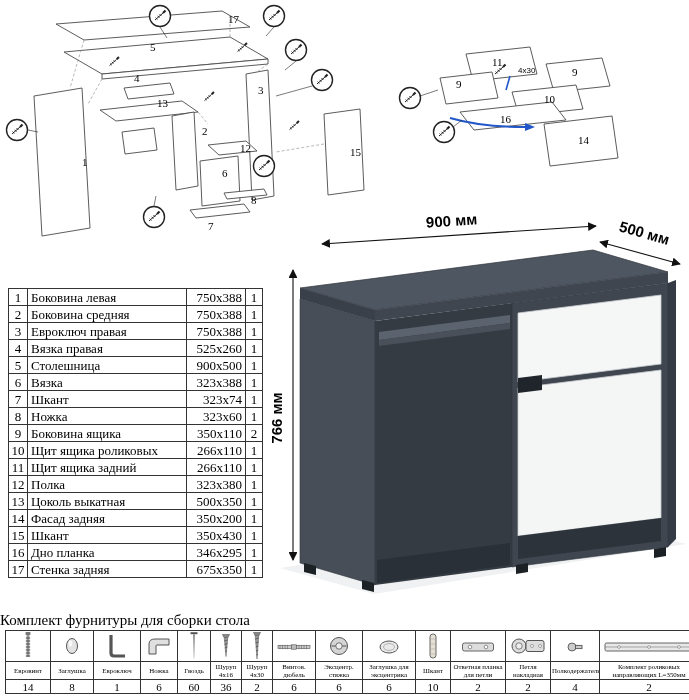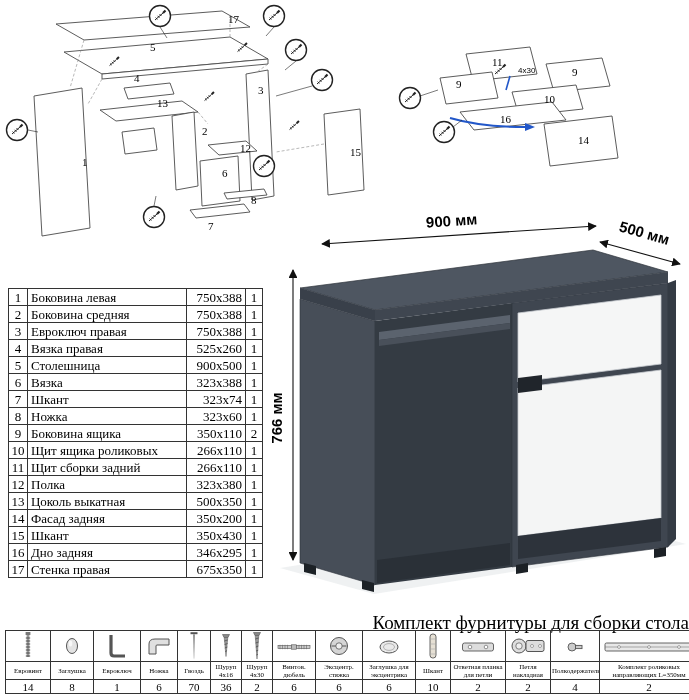--- a/index.html
+++ b/index.html
@@ -7,21 +7,21 @@
   .diagram{position:absolute}
   text.co{font:11px "Liberation Serif",serif;fill:#000}
   text.dim{font:700 15px "Liberation Sans",sans-serif;fill:#000}
   text.sm{font:8px "Liberation Sans",sans-serif;fill:#000}
   .parts-table{position:absolute;left:8px;top:288px;border-collapse:collapse;font-size:13px;color:#000}
   .parts-table td{border:1px solid #333;height:16px;line-height:15px;padding:0 3px;white-space:nowrap}
   .parts-table td.num{width:16px;text-align:center;padding:0 1px}
   .parts-table td.name{width:152px}
   .parts-table td.size{width:52px;text-align:right}
   .parts-table td.qty{width:14px;text-align:center;padding:0 1px}
-  .hw-title{position:absolute;left:0;top:612px;width:100%;text-align:right;font-size:19px;color:#000}
+  .hw-title{position:absolute;left:0;top:612px;width:100%;text-align:left;font-size:15px;color:#000}
   .hw-table{position:absolute;left:5px;top:630px;width:679px;border-collapse:collapse;table-layout:fixed}
   .hw-table td{border:1px solid #333;text-align:center;vertical-align:middle;padding:0;color:#000;overflow:hidden}
   td.hw-icon-cell{height:30px}
   td.hw-icon-cell svg{display:inline-block;vertical-align:middle}
   td.hw-name-cell{height:17px;font-size:6.9px;line-height:1.08;font-family:"Liberation Serif",serif;padding:0 1px}
   td.hw-qty-cell{height:13px;font-size:11px}
 </style>
 </head>
 <body>
 
@@ -253,21 +253,21 @@
           <td class="qty">2</td>
         </tr>
         <tr>
           <td class="num">10</td>
           <td class="name">Щит ящика роликовых</td>
           <td class="size">266х110</td>
           <td class="qty">1</td>
         </tr>
         <tr>
           <td class="num">11</td>
-          <td class="name">Щит сборки задний</td>
+          <td class="name">Щит ящика задний</td>
           <td class="size">266х110</td>
           <td class="qty">1</td>
         </tr>
         <tr>
           <td class="num">12</td>
           <td class="name">Полка</td>
           <td class="size">323х380</td>
           <td class="qty">1</td>
         </tr>
         <tr>
@@ -283,27 +283,27 @@
           <td class="qty">1</td>
         </tr>
         <tr>
           <td class="num">15</td>
           <td class="name">Шкант</td>
           <td class="size">350х430</td>
           <td class="qty">1</td>
         </tr>
         <tr>
           <td class="num">16</td>
-          <td class="name">Дно задняя</td>
+          <td class="name">Дно планка</td>
           <td class="size">346х295</td>
           <td class="qty">1</td>
         </tr>
         <tr>
           <td class="num">17</td>
-          <td class="name">Стенка правая</td>
+          <td class="name">Стенка задняя</td>
           <td class="size">675х350</td>
           <td class="qty">1</td>
         </tr>
       </tbody>
   </table>
 
   <div class="hw-title">Комплект фурнитуры для сборки стола</div>
   <table class="hw-table">
     <tbody>
       <tr id="hw-icons">
@@ -395,21 +395,21 @@
           <td class="hw-name-cell">Ответная планка для петли</td>
           <td class="hw-name-cell">Петля накладная</td>
           <td class="hw-name-cell">Полкодержатель</td>
           <td class="hw-name-cell">Комплект роликовых направляющих L=350мм</td>
         </tr>
       <tr id="hw-qtys">
           <td class="hw-qty-cell">14</td>
           <td class="hw-qty-cell">8</td>
           <td class="hw-qty-cell">1</td>
           <td class="hw-qty-cell">6</td>
-          <td class="hw-qty-cell">70</td>
+          <td class="hw-qty-cell">60</td>
           <td class="hw-qty-cell">36</td>
           <td class="hw-qty-cell">2</td>
           <td class="hw-qty-cell">6</td>
           <td class="hw-qty-cell">6</td>
           <td class="hw-qty-cell">6</td>
           <td class="hw-qty-cell">10</td>
           <td class="hw-qty-cell">2</td>
           <td class="hw-qty-cell">2</td>
           <td class="hw-qty-cell">4</td>
           <td class="hw-qty-cell">2</td>

